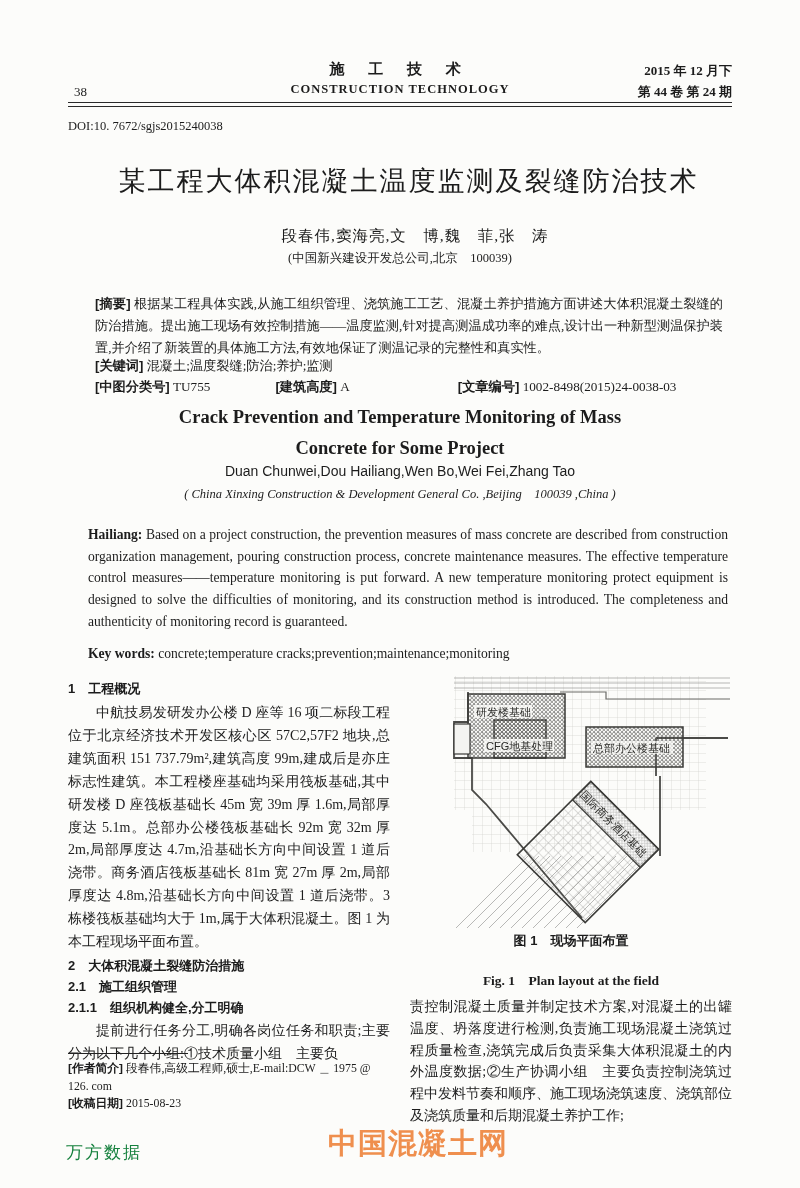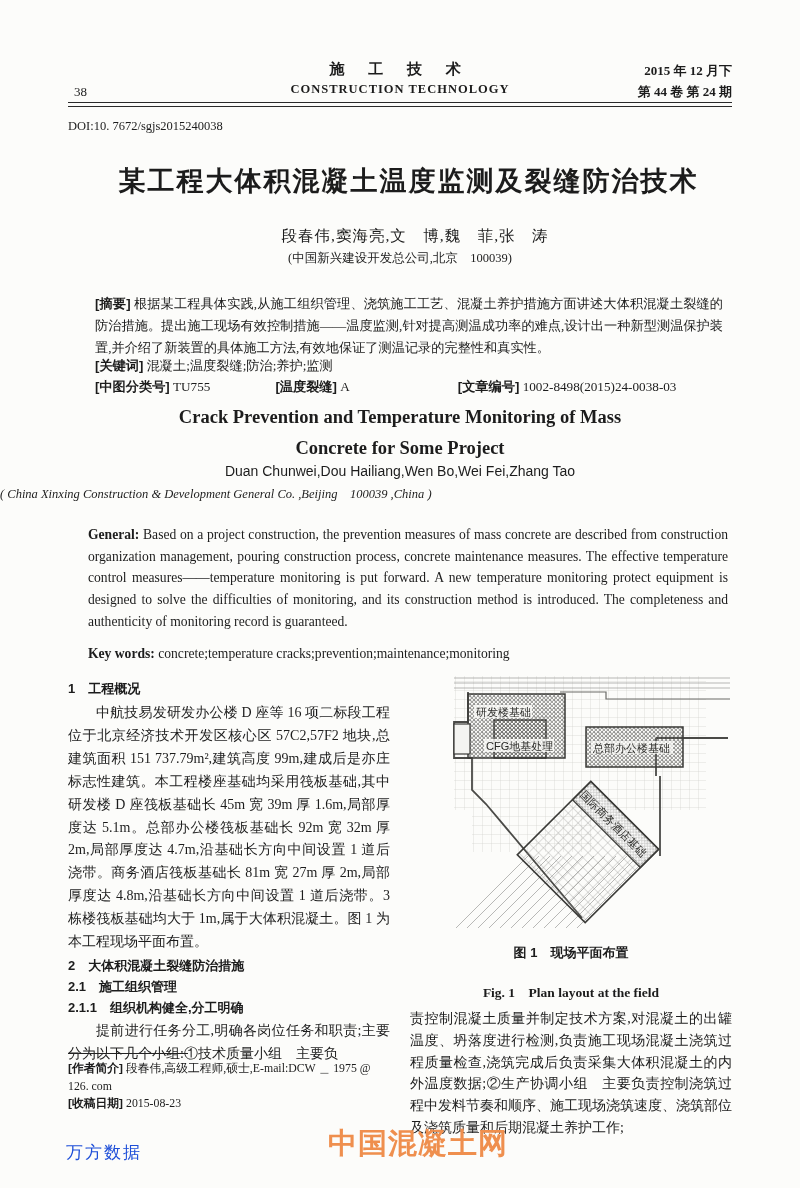--- a/index.html
+++ b/index.html
@@ -8,46 +8,46 @@
   .abs{position:absolute;}
   
   .hdr-center{left:0;right:0;top:60px;text-align:center;}
   .hdr-journal-zh{font-size:15px;font-weight:700;letter-spacing:10px;}
   .hdr-journal-en{font-size:12.5px;font-weight:700;letter-spacing:1px;margin-top:3px;font-family:"Liberation Serif",serif;}
   .hdr-right{right:68px;top:60px;text-align:right;font-size:13px;line-height:21px;font-weight:600;}
   .hdr-pageno{left:74px;top:84px;font-size:13px;}
   .hdr-rule{left:68px;top:102px;width:664px;height:3px;border-top:1.6px solid #2a2a2a;border-bottom:1px solid #2a2a2a;}
   .doi{left:68px;top:119px;font-size:12.5px;}
   
-  .title{left:0;right:0;top:163px;text-align:center;font-size:27px;font-weight:700;letter-spacing:2px;padding-left:17px;}
+  .title{left:0;right:0;top:163px;text-align:center;font-size:27px;font-weight:400;letter-spacing:2px;padding-left:17px;}
   .authors{left:0;right:0;top:226px;text-align:center;font-size:15.5px;letter-spacing:1px;padding-left:30px;}
   .affil{left:0;right:0;top:250px;text-align:center;font-size:12.5px;}
   
   .cn-abs{left:95px;width:628px;top:293px;font-size:13.2px;line-height:21.8px;text-align:justify;}
   .lbl{font-weight:700;font-family:"Liberation Sans","DejaVu Sans",sans-serif;}
   .cn-kw{left:95px;width:628px;top:357px;font-size:13.2px;}
   .cn-clc{left:95px;width:628px;top:378px;font-size:13.2px;display:flex;}
   .cn-clc .seg2{margin-left:65px;} .cn-clc .seg3{margin-left:108px;}
   
   .en-title{left:0;right:0;top:402px;text-align:center;font-size:18.5px;font-weight:700;line-height:31px;}
   .en-authors{left:0;right:0;top:463px;text-align:center;font-size:14px;font-family:"Liberation Sans","DejaVu Sans",sans-serif;}
-  .en-affil{left:0;right:0;top:486px;font-size:12.5px;font-style:italic;}
+  .en-affil{left:0;right:0;top:486px;text-align:center;font-size:12.5px;font-style:italic;}
   .en-abs{left:88px;width:640px;top:524px;font-size:13.6px;line-height:21.7px;text-align:justify;}
   .en-kw{left:88px;width:640px;top:646px;font-size:13.6px;}
   .en-abs b,.en-kw b{font-weight:700;}
   
   .col{font-size:14px;text-align:justify;}
   .col-left{left:68px;width:322px;top:680px;}
   .col-right{left:410px;width:322px;top:672px;}
   .h-sec{font-family:Liberation Sans, sans-serif;font-weight:700;font-size:13px;margin:0 0 4px 0;}
   .col-left p{margin:0;line-height:22.9px;}
   .indent{text-indent:2em;}
   .col-left .h-sub{margin:3px 0 3px 0;}
   .col-right p{margin:6px 0 0 0;line-height:21.8px;}
-  .fig-cap-zh{text-align:center;font-family:"Liberation Sans","DejaVu Sans",sans-serif;font-weight:700;font-size:13px;margin-top:12px;}
+  .fig-cap-zh{text-align:center;font-family:"Liberation Sans","DejaVu Sans",sans-serif;font-weight:700;font-size:13px;margin-top:0;}
   .fig-cap-en{text-align:center;font-weight:700;font-size:13.5px;margin-top:22px;}
   
   .footnote{left:68px;width:322px;top:1053px;font-size:11.8px;line-height:17.5px;text-align:justify;}
   .footnote .rule{width:120px;border-top:1.3px solid #222;margin-bottom:6px;}
   
   .wm-wanfang{left:66px;top:1141px;font-size:17px;letter-spacing:2px;}
   .wm-concrete{left:328px;top:1124px;font-size:29px;font-weight:600;letter-spacing:1px;}
   svg text{font-family:"Liberation Sans","DejaVu Sans",sans-serif;}
 </style>
 </head>
@@ -76,33 +76,33 @@
     <span>根据某工程具体实践,从施工组织管理、浇筑施工工艺、混凝土养护措施方面讲述大体积混凝土裂缝的防治措施。提出施工现场有效控制措施——温度监测,针对提高测温成功率的难点,设计出一种新型测温保护装置,并介绍了新装置的具体施工方法,有效地保证了测温记录的完整性和真实性。</span>
   </div>
   <div class="abs cn-kw">
     <span class="lbl">[关键词]</span>
     <span>混凝土;温度裂缝;防治;养护;监测</span>
   </div>
   <div class="abs cn-clc">
     <span class="seg1">
       <span class="lbl">[中图分类号]</span> <span>TU755</span></span>
     <span class="seg2">
-      <span class="lbl">[温度裂缝]</span> <span>A</span></span>
+      <span class="lbl">[建筑高度]</span> <span>A</span></span>
     <span class="seg3">
       <span class="lbl">[文章编号]</span> <span>1002-8498(2015)24-0038-03</span></span>
   </div>
 
   <div class="abs en-title">
     <div>Crack  Prevention  and  Temperature  Monitoring  of  Mass</div>
     <div>Concrete  for  Some  Project</div>
   </div>
   <div class="abs en-authors">Duan Chunwei,Dou Hailiang,Wen Bo,Wei Fei,Zhang Tao</div>
   <div class="abs en-affil">( China Xinxing Construction &amp; Development General Co. ,Beijing　100039 ,China )</div>
   <div class="abs en-abs">
-    <b>General:</b>
+    <b>Hailiang:</b>
     <span>Based on a project construction, the prevention measures of mass concrete are described from construction organization management, pouring construction process, concrete maintenance measures.  The effective temperature control measures——temperature monitoring is put forward.  A new temperature monitoring protect equipment is designed to solve the difficulties of monitoring, and its construction method is introduced. The completeness and authenticity of monitoring record is guaranteed.</span>
   </div>
   <div class="abs en-kw">
     <b>Key words:</b>
     <span>concrete;temperature cracks;prevention;maintenance;monitoring</span>
   </div>
 
   <div class="abs col col-left">
     <div class="h-sec">1　工程概况</div>
     <p class="indent">中航技易发研发办公楼 D 座等 16 项二标段工程位于北京经济技术开发区核心区 57C2,57F2 地块,总建筑面积 151 737.79m²,建筑高度 99m,建成后是亦庄标志性建筑。本工程楼座基础均采用筏板基础,其中研发楼 D 座筏板基础长 45m 宽 39m 厚 1.6m,局部厚度达 5.1m。总部办公楼筏板基础长 92m 宽 32m 厚 2m,局部厚度达 4.7m,沿基础长方向中间设置 1 道后浇带。商务酒店筏板基础长 81m 宽 27m 厚 2m,局部厚度达 4.8m,沿基础长方向中间设置 1 道后浇带。3 栋楼筏板基础均大于 1m,属于大体积混凝土。图 1 为本工程现场平面布置。</p>
@@ -186,16 +186,16 @@
       <span class="lbl">[作者简介]</span>
       <span>段春伟,高级工程师,硕士,E-mail:DCW ＿ 1975 @</span><br>
       <span>126. com</span>
     </div>
     <div>
       <span class="lbl">[收稿日期]</span>
       <span>2015-08-23</span>
     </div>
   </div>
 
-  <div class="abs wm-wanfang" style="color: #1d4ed8; position: absolute; left: 66px; top: 1141px; font-size: 17px; letter-spacing: 2px;">万方数据</div>
+  <div class="abs wm-wanfang" style="color: #15803d; position: absolute; left: 66px; top: 1141px; font-size: 17px; letter-spacing: 2px;">万方数据</div>
   <div class="abs wm-concrete" style="color: rgb(239, 143, 78); position: absolute; left: 328px; top: 1124px; font-size: 29px; font-weight: 600; letter-spacing: 1px;">中国混凝土网</div>
 
 </div>
 
 </body></html>

